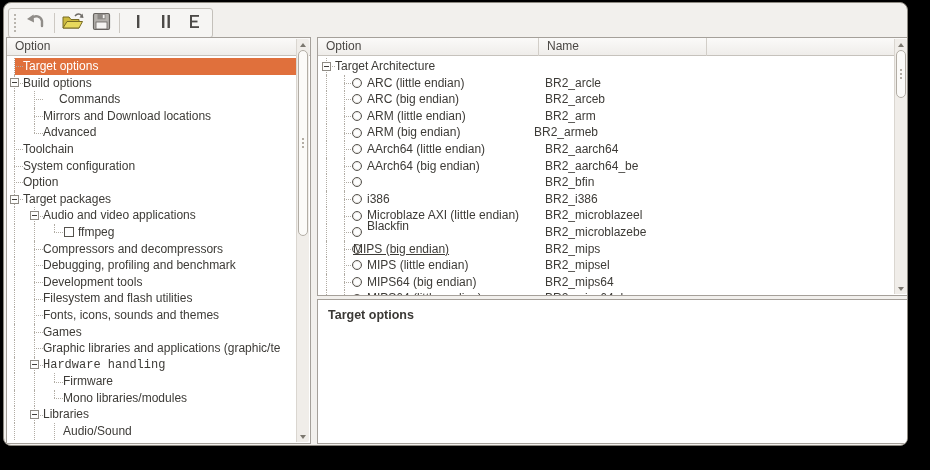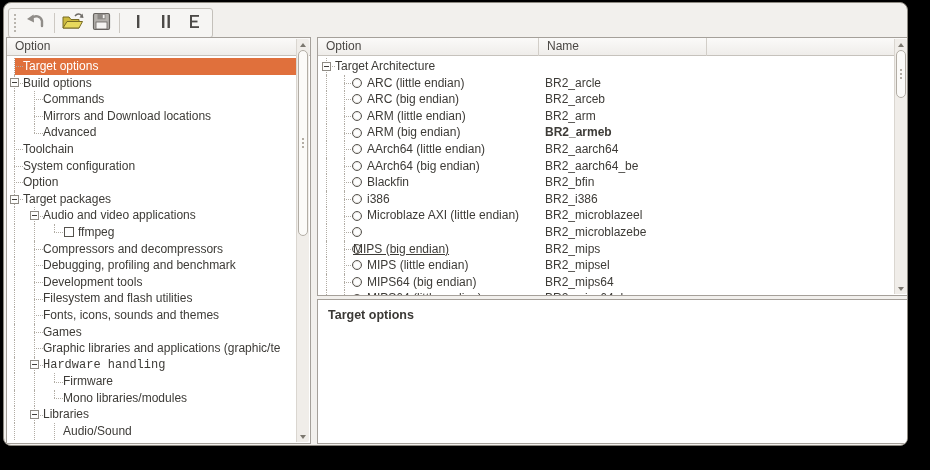--- a/index.html
+++ b/index.html
@@ -141,21 +141,21 @@
             <span class="hl" style="left: 7px;"></span>
             <span class="exp" style="left: 3px;">
               <span class="minus"></span>
             </span>
             <span class="tlabel" style="left: 16px;">Build options</span>
           </div>
           <div class="trow">
             <span class="vl" style="left: 7px;"></span>
             <span class="vl" style="left: 27px;"></span>
             <span class="hl" style="left: 27px;"></span>
-            <span class="tlabel" style="left: 36px;">Commands</span>
+            <span class="tlabel" style="left: 52px;">Commands</span>
           </div>
           <div class="trow">
             <span class="vl" style="left: 7px;"></span>
             <span class="vl" style="left: 27px;"></span>
             <span class="hl" style="left: 27px;"></span>
             <span class="tlabel" style="left: 36px;">Mirrors and Download locations</span>
           </div>
           <div class="trow">
             <span class="vl" style="left: 7px;"></span>
             <span class="vl half" style="left: 27px;"></span>
@@ -336,21 +336,21 @@
             <span class="rb" style="left: 34px;"></span>
             <span class="tlabel" style="left: 49px;">ARM (little endian)</span>
             <span class="tname" style="left: 227px;">BR2_arm</span>
           </div>
           <div class="trow">
             <span class="vl" style="left: 8px;"></span>
             <span class="vl" style="left: 26px;"></span>
             <span class="hl" style="left: 26px;"></span>
             <span class="rb" style="left: 34px;"></span>
             <span class="tlabel" style="left: 49px;">ARM (big endian)</span>
-            <span class="tname" style="left: 227px; font-weight: bold;">BR2_armeb</span>
+            <span class="tname" style="left: 216px;">BR2_armeb</span>
           </div>
           <div class="trow">
             <span class="vl" style="left: 8px;"></span>
             <span class="vl" style="left: 26px;"></span>
             <span class="hl" style="left: 26px;"></span>
             <span class="rb" style="left: 34px;"></span>
             <span class="tlabel" style="left: 49px;">AArch64 (little endian)</span>
             <span class="tname" style="left: 227px;">BR2_aarch64</span>
           </div>
           <div class="trow">
@@ -359,21 +359,21 @@
             <span class="hl" style="left: 26px;"></span>
             <span class="rb" style="left: 34px;"></span>
             <span class="tlabel" style="left: 49px;">AArch64 (big endian)</span>
             <span class="tname" style="left: 227px;">BR2_aarch64_be</span>
           </div>
           <div class="trow">
             <span class="vl" style="left: 8px;"></span>
             <span class="vl" style="left: 26px;"></span>
             <span class="hl" style="left: 26px;"></span>
             <span class="rb" style="left: 34px;"></span>
-            <span class="tlabel" style="left: 49px;">Blackfin</span>
+            <span class="tlabel" style="left: 49px; margin-top: 44px;">Blackfin</span>
             <span class="tname" style="left: 227px;">BR2_bfin</span>
           </div>
           <div class="trow">
             <span class="vl" style="left: 8px;"></span>
             <span class="vl" style="left: 26px;"></span>
             <span class="hl" style="left: 26px;"></span>
             <span class="rb" style="left: 34px;"></span>
             <span class="tlabel" style="left: 49px;">i386</span>
             <span class="tname" style="left: 227px;">BR2_i386</span>
           </div>

